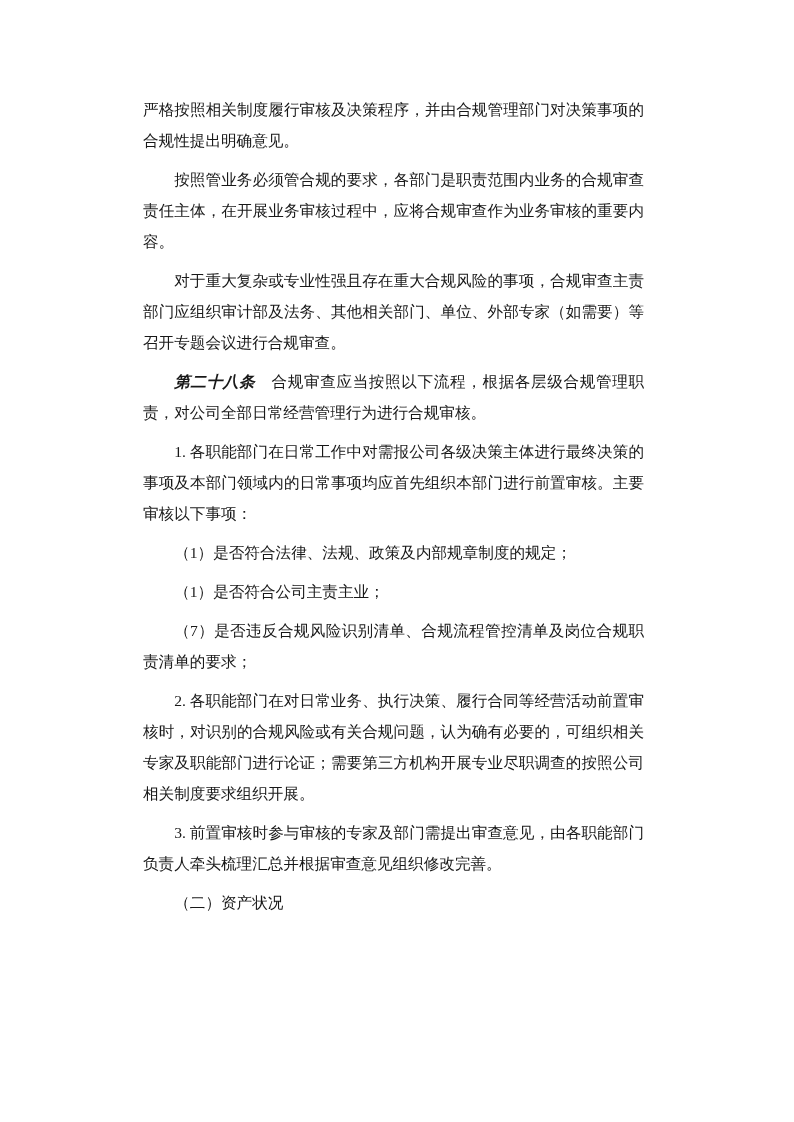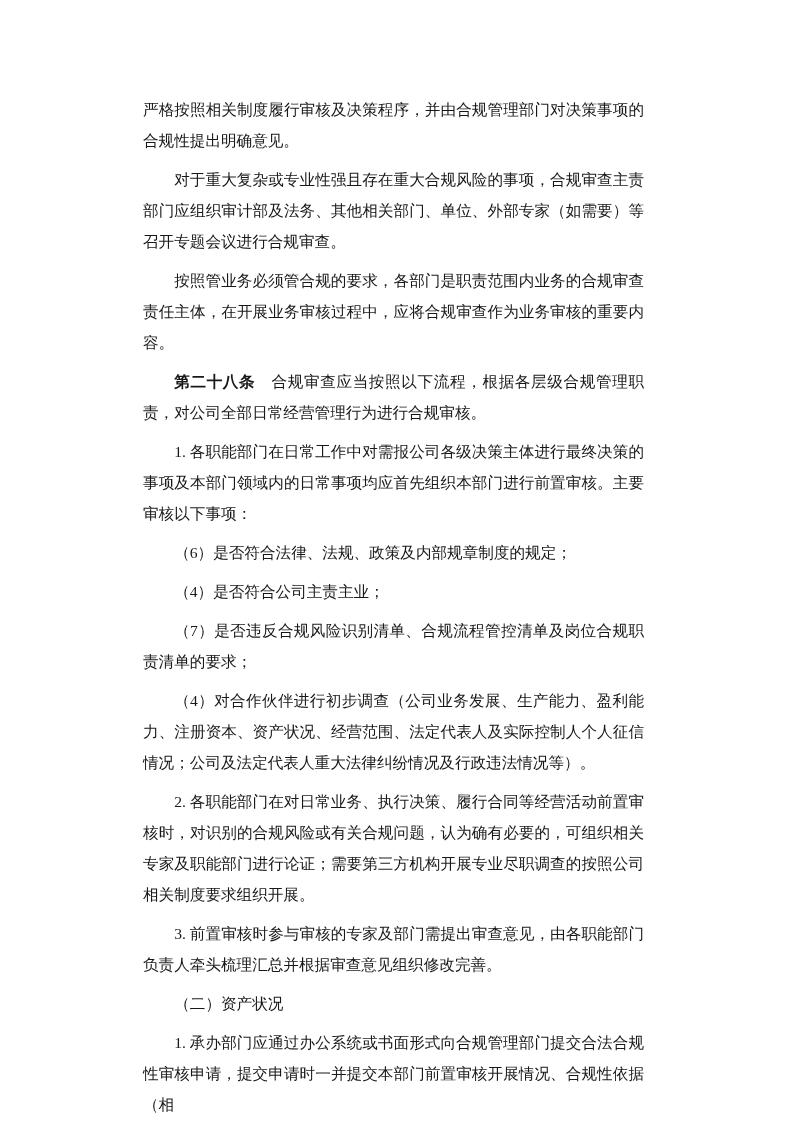--- a/index.html
+++ b/index.html
@@ -35,49 +35,48 @@
       margin: 8px;
       padding: 0;
       text-indent: 2em;
       word-break: break-all;
     }
     .page-text p.flush {
       text-indent: 0;
     }
     .page-text strong {
       font-weight: bold;
+      font-style: italic;
     }
   </style>
 </head>
 <body>
 
 <div class="page">
   <div class="page-text">
 
     <p class="flush">严格按照相关制度履行审核及决策程序，并由合规管理部门对决策事项的合规性提出明确意见。</p>
 
+    <p>按照管业务必须管合规的要求，各部门是职责范围内业务的合规审查责任主体，在开展业务审核过程中，应将合规审查作为业务审核的重要内容。</p>
+
     <p>对于重大复杂或专业性强且存在重大合规风险的事项，合规审查主责部门应组织审计部及法务、其他相关部门、单位、外部专家（如需要）等召开专题会议进行合规审查。</p>
-
-    <p>按照管业务必须管合规的要求，各部门是职责范围内业务的合规审查责任主体，在开展业务审核过程中，应将合规审查作为业务审核的重要内容。</p>
 
     <p><strong>第二十八条</strong><span>　合规审查应当按照以下流程，根据各层级合规管理职责，对公司全部日常经营管理行为进行合规审核。</span></p>
 
 
     <p>1. 各职能部门在日常工作中对需报公司各级决策主体进行最终决策的事项及本部门领域内的日常事项均应首先组织本部门进行前置审核。主要审核以下事项：</p>
 
-    <p>（6）是否符合法律、法规、政策及内部规章制度的规定；</p>
+    <p>（1）是否符合法律、法规、政策及内部规章制度的规定；</p>
 
-    <p>（4）是否符合公司主责主业；</p>
+    <p>（1）是否符合公司主责主业；</p>
 
     <p>（7）是否违反合规风险识别清单、合规流程管控清单及岗位合规职责清单的要求；</p>
 
-    <p>（4）对合作伙伴进行初步调查（公司业务发展、生产能力、盈利能力、注册资本、资产状况、经营范围、法定代表人及实际控制人个人征信情况；公司及法定代表人重大法律纠纷情况及行政违法情况等）。</p>
 
     <p>2. 各职能部门在对日常业务、执行决策、履行合同等经营活动前置审核时，对识别的合规风险或有关合规问题，认为确有必要的，可组织相关专家及职能部门进行论证；需要第三方机构开展专业尽职调查的按照公司相关制度要求组织开展。</p>
 
     <p>3. 前置审核时参与审核的专家及部门需提出审查意见，由各职能部门负责人牵头梳理汇总并根据审查意见组织修改完善。</p>
 
     <p>（二）资产状况</p>
 
-    <p>1. 承办部门应通过办公系统或书面形式向合规管理部门提交合法合规性审核申请，提交申请时一并提交本部门前置审核开展情况、合规性依据（相</p>
 
   </div>
 </div>
 
 </body></html>

